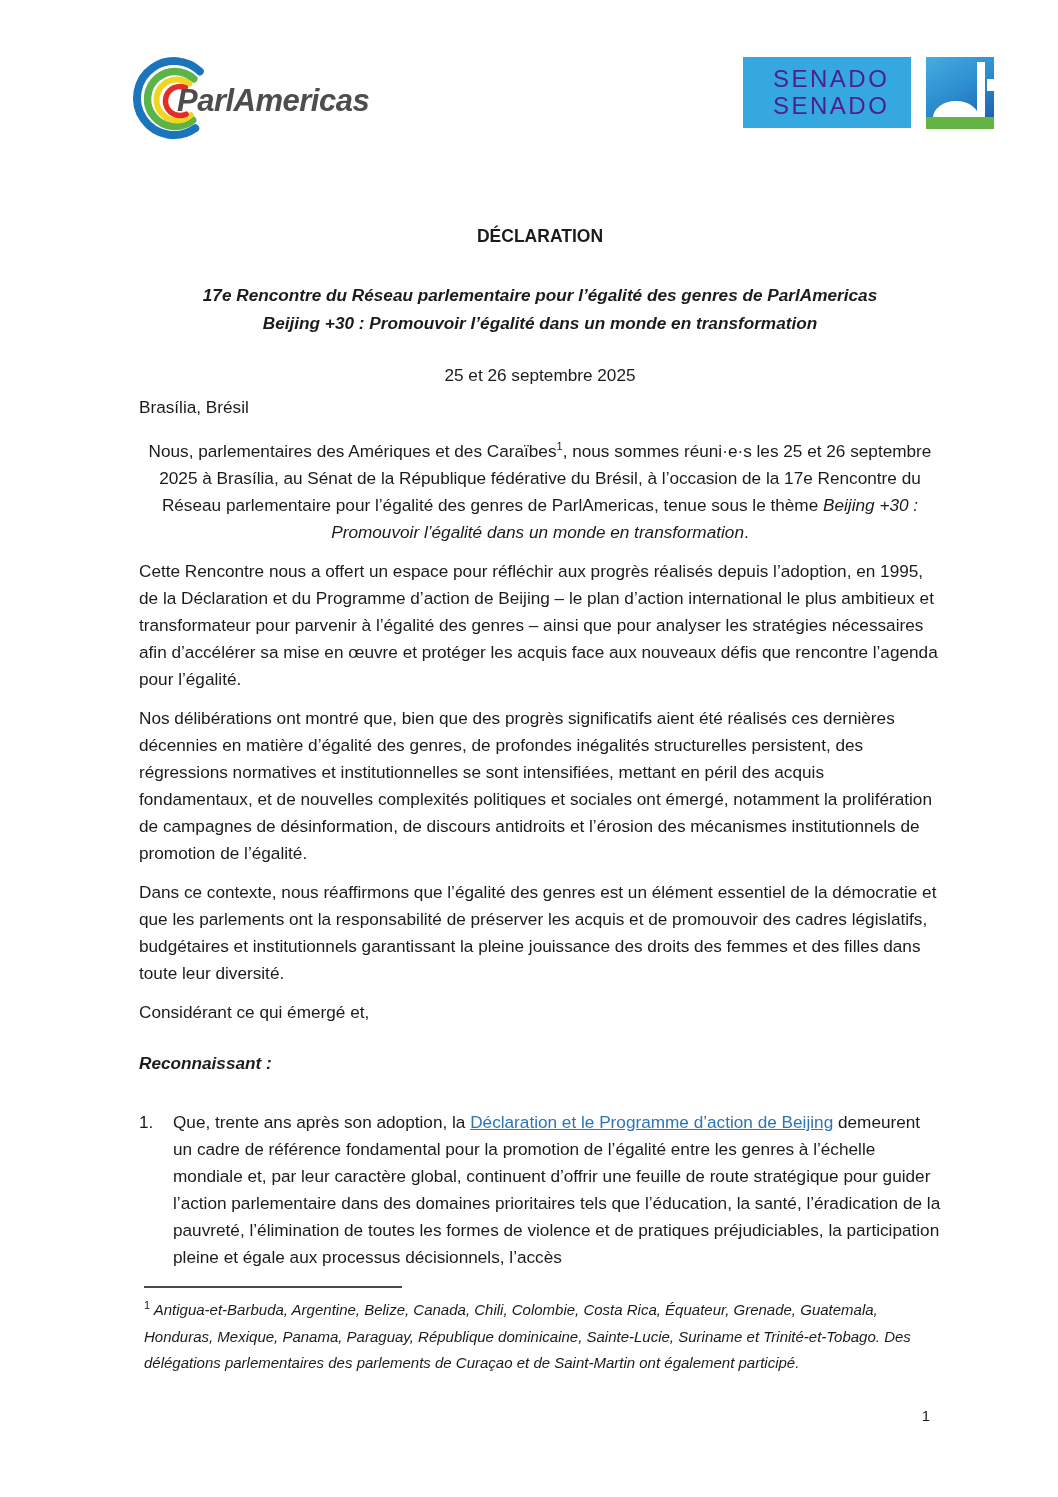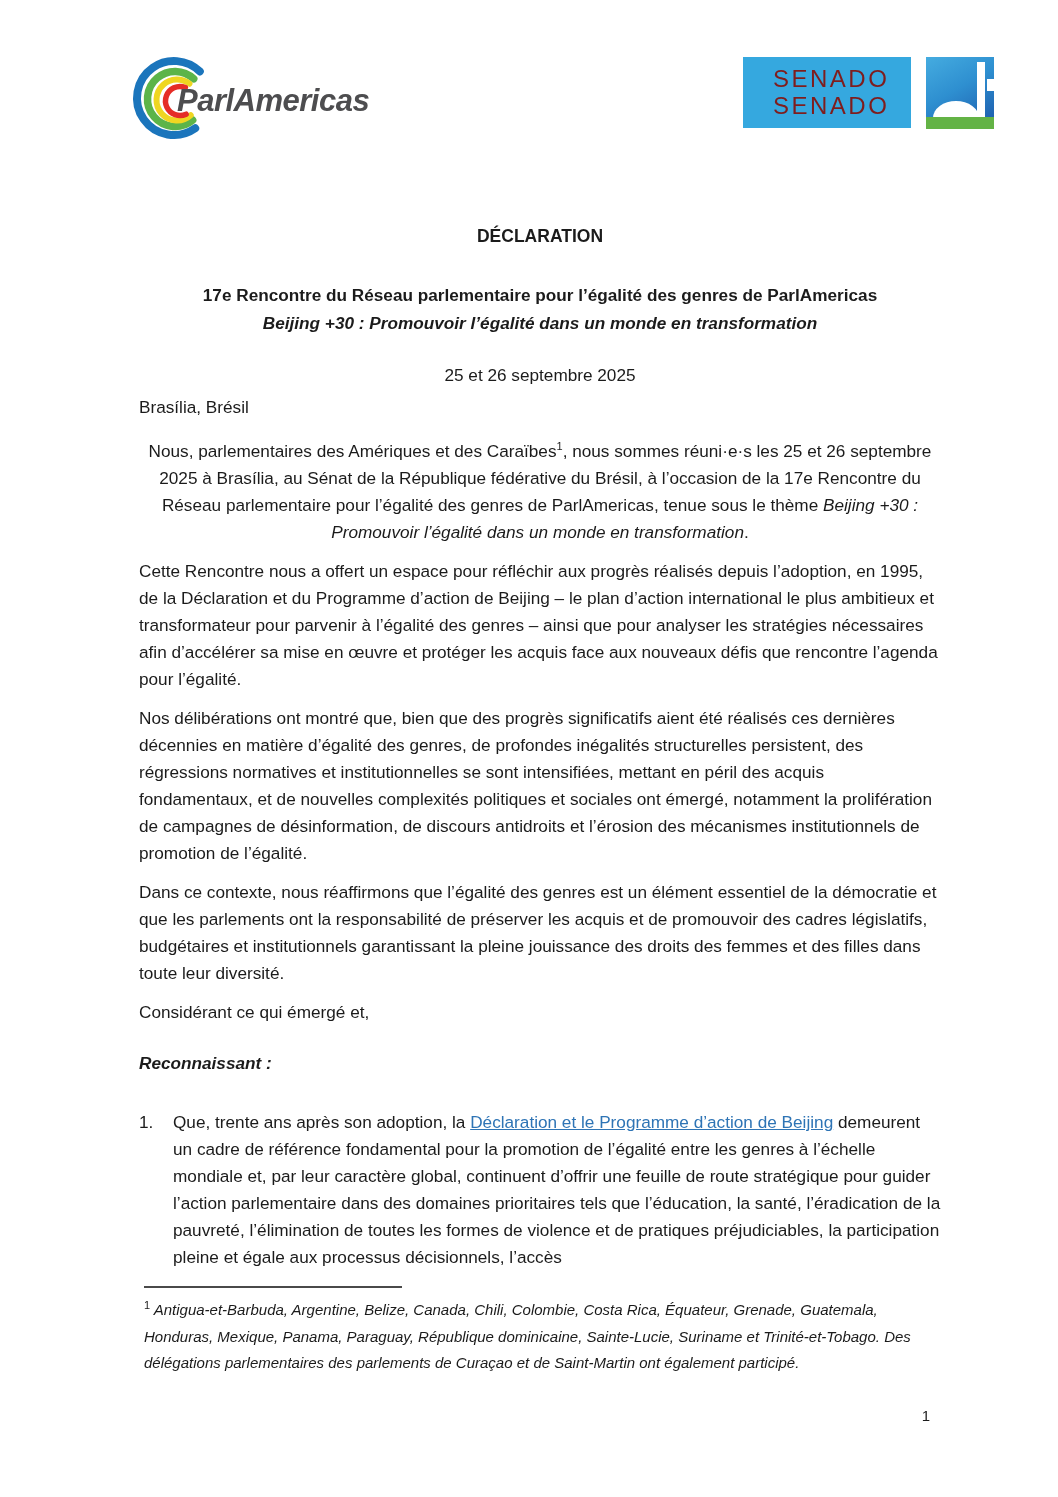--- a/index.html
+++ b/index.html
@@ -23,41 +23,41 @@
   .arc-red{stroke:var(--arc_red,#E52D27);stroke-width:5.5;}
   .pa-wordmark{
     font-family:"Liberation Sans",sans-serif;
     font-weight:bold;font-style:italic;
     font-size:31px;fill:var(--wordmark,#4D4D4F);letter-spacing:-0.5px;
   }
   .senado{position:absolute;left:743px;top:57px;width:251px;height:72px;}
   .senado-box{
     position:absolute;left:0;top:0;width:168px;height:71px;
     background:var(--senado_blue,#35A8DF);
-    color:#7f1d1d;box-sizing:border-box;padding:8px 0 0 30px;
+    color:#4c1d95;box-sizing:border-box;padding:8px 0 0 30px;
     font-size:24px;line-height:27px;letter-spacing:2.5px;font-weight:400;
   }
   .emblem{
     position:absolute;left:183px;top:0;width:68px;height:72px;
     background:linear-gradient(150deg,var(--emblem_top,#45ACE0) 0%,var(--emblem_mid,#2E8FD0) 45%,var(--emblem_bottom,#1B57A9) 100%);
     overflow:hidden;
   }
   .emblem .grass{position:absolute;left:0;right:0;bottom:0;height:12px;background:var(--grass_green,#63B345);}
   .emblem .dome{
     position:absolute;left:7px;bottom:11px;width:46px;height:17px;background:#fff;
     border-top-left-radius:50% 100%;border-top-right-radius:50% 100%;
   }
   .emblem .tower{position:absolute;right:9px;top:5px;bottom:11px;width:8px;background:#fff;}
   .emblem .nub{position:absolute;right:0;top:22px;width:7px;height:12px;background:#fff;}
 
   
   .content{position:absolute;left:139px;top:225px;width:802px;font-size:17.2px;}
   .content p{margin:0;}
   .doc-title{text-align:center;font-weight:700;font-size:17.5px;line-height:22px;margin:0 0 34px 0 !important;}
-  .meeting-title{text-align:center;font-weight:700;line-height:28px;}
+  .meeting-title{text-align:center;font-weight:700;line-height:28px;font-style:italic;}
   .meeting-subtitle{text-align:center;font-weight:700;font-style:italic;line-height:28px;}
   .date-line{text-align:center;line-height:28px;margin-top:24px !important;}
   .location-line{text-align:left;line-height:28px;margin-top:4px !important;}
   .para{line-height:27px;margin-top:12px !important;text-align:left;}
   .para-first{margin-top:17px !important;text-align:center;}
   .fn-ref{font-size:11px;line-height:0;}
   .reconnaissant{font-weight:700;font-style:italic;line-height:27px;margin-top:24px !important;}
   .considerant{line-height:27px;margin-top:12px !important;}
   .list-item{display:flex;margin-top:32px;line-height:27px;}
   .li-num{flex:none;width:34px;}

